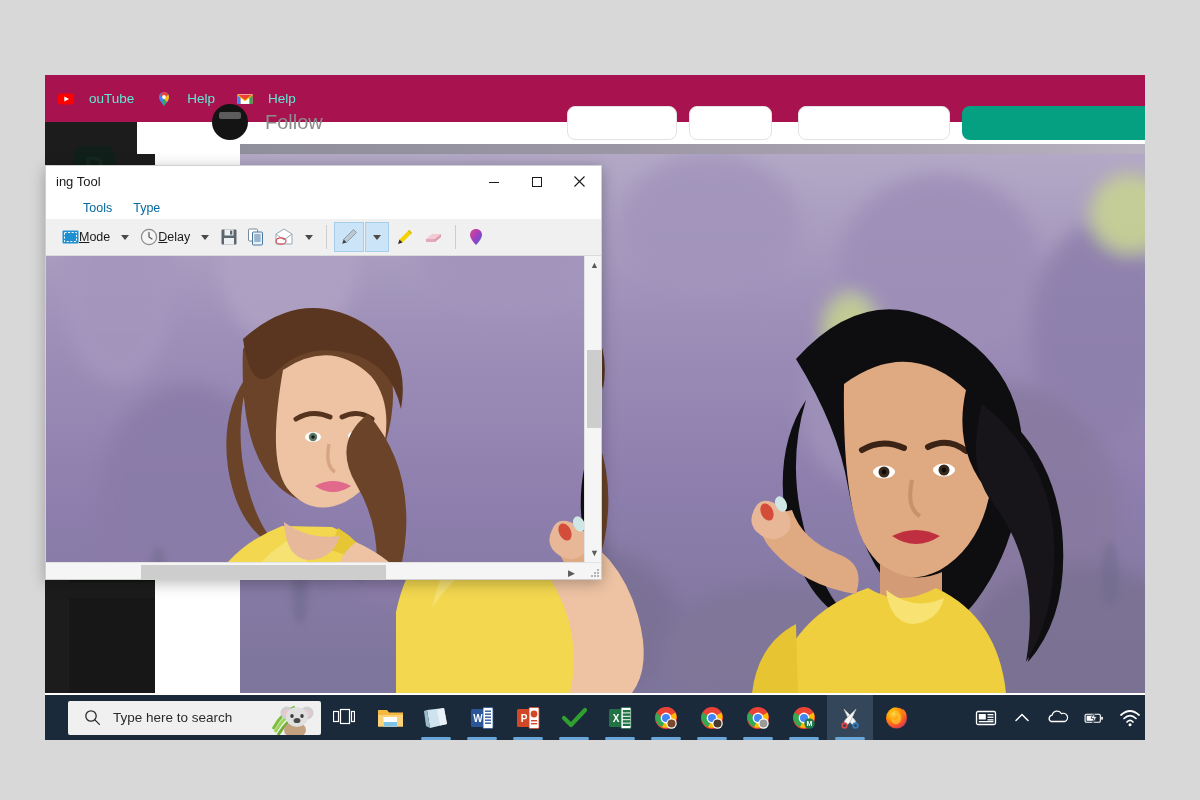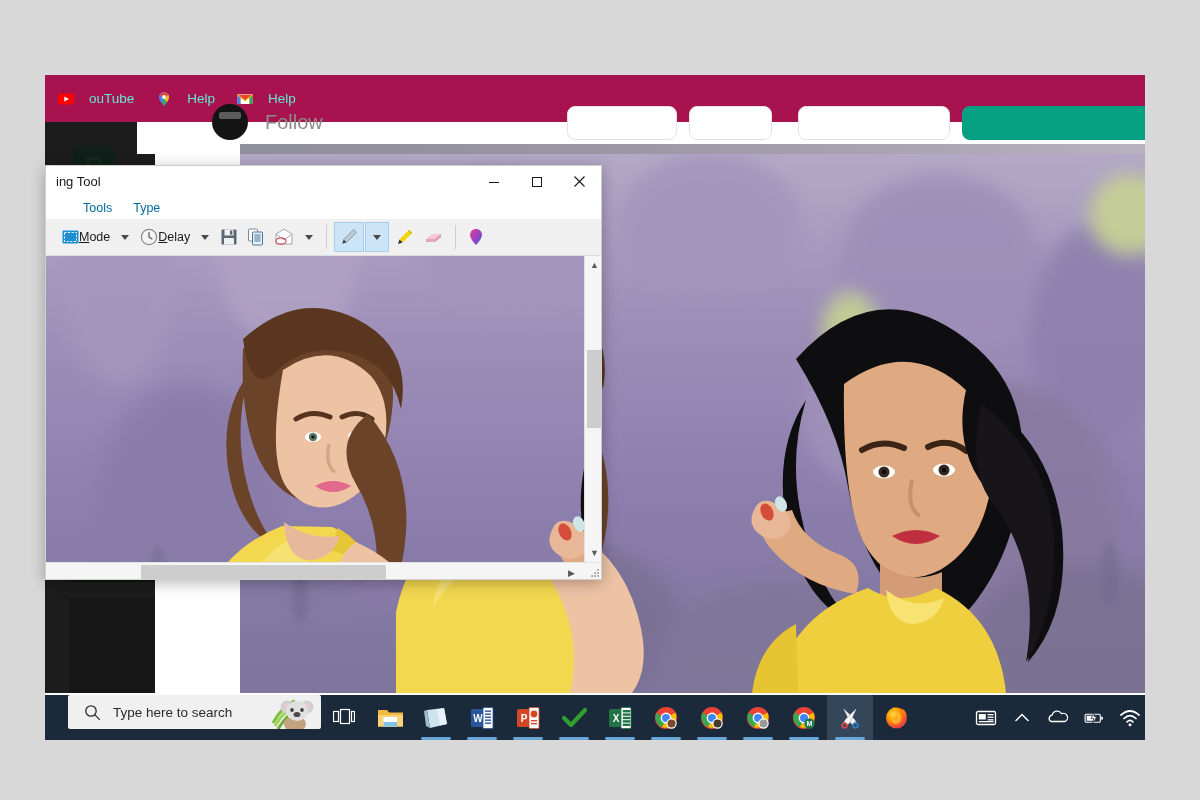--- a/index.html
+++ b/index.html
@@ -146,21 +146,21 @@
     font-size: 15.5px; color: #1a1a1a; font-weight: 500;
     white-space: nowrap;
   }
   .actbtn.square { padding: 0; width: 46px; justify-content: center; }
 
   
   #taskbar {
     position: absolute; left: 45px; top: 695px;
     width: 1100px; height: 45px;
     background: #1b2a3a;
-    display: flex; 
+    display: flex; align-items: center;
     overflow: hidden;
   }
   #start-btn { width: 18px; height: 45px; }
   #search-box {
     position: relative;
     margin-left: 5px;
     width: 253px; height: 34px;
     background: #f0f0f0; border-radius: 2px;
     display: flex; align-items: center; gap: 12px;
     padding-left: 16px;

